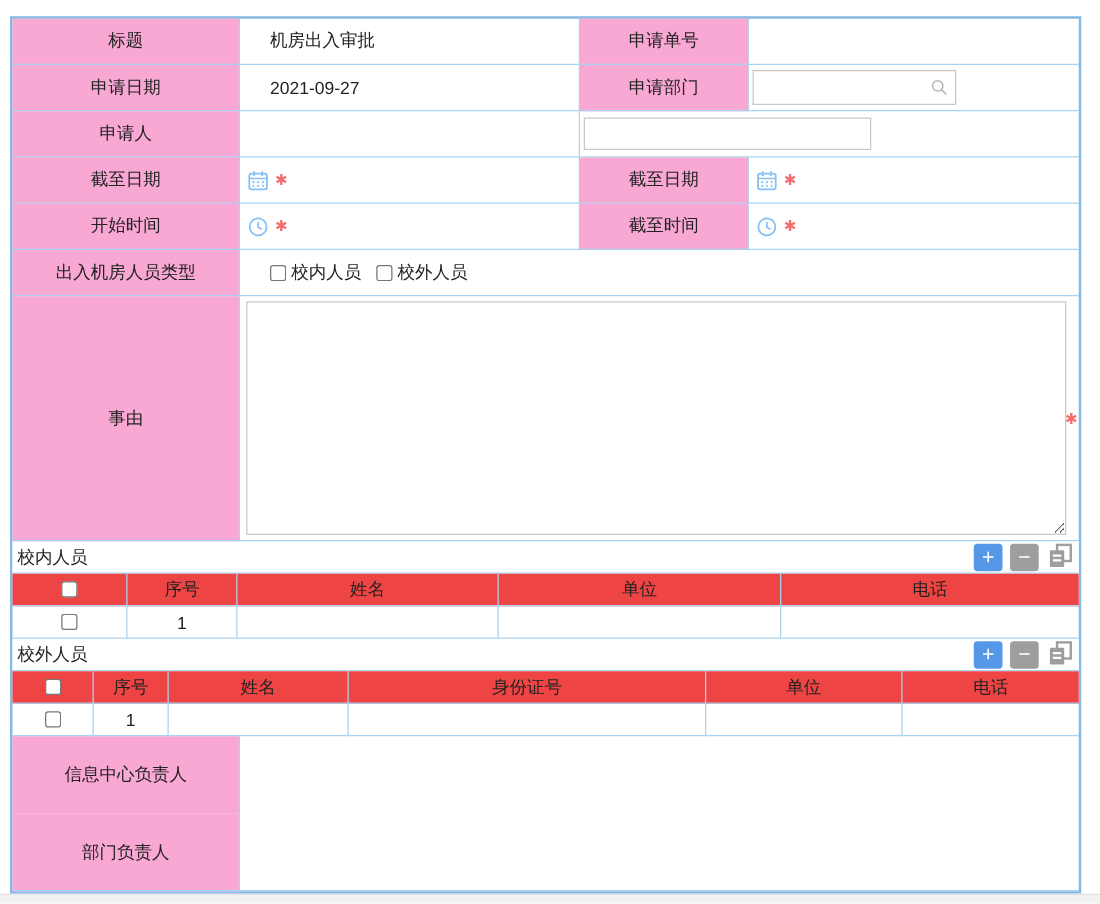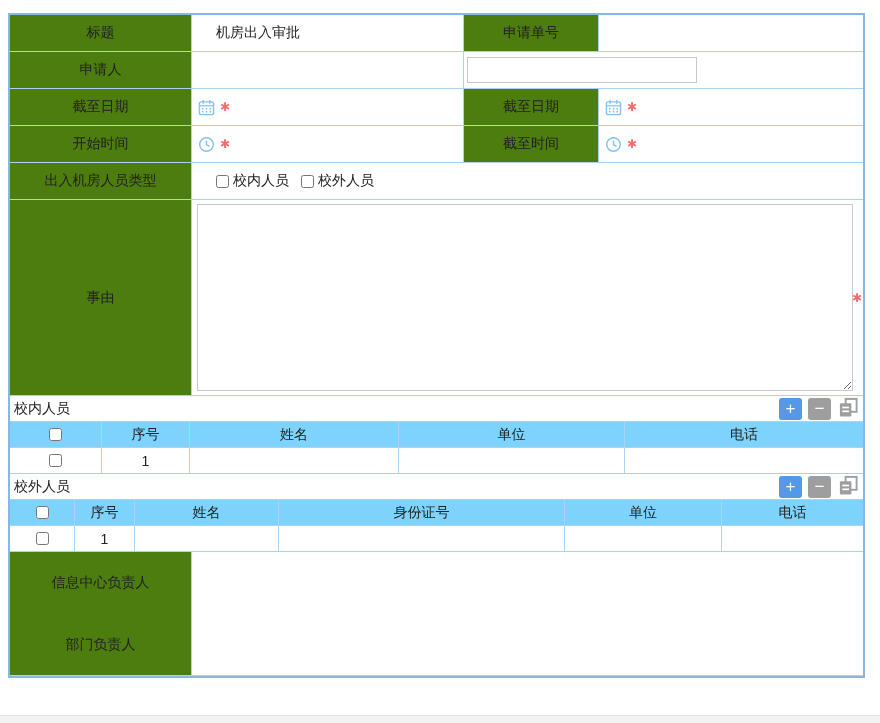--- a/index.html
+++ b/index.html
@@ -7,21 +7,21 @@
     font-family: "Liberation Sans", "DejaVu Sans", sans-serif; font-size: 14px; color: #222; }
   .page { position: relative; width: 880px; height: 723px; }
   .form-wrap { position: absolute; left: 8px; top: 13px; width: 857px;
     border: 2px solid #87b7e3; background: #fff; }
   .row { display: flex; }
   .h37 { height: 37px; }
   .h26 { height: 26px; }
   .cell { display: flex; align-items: center;
     border-right: 1px solid #a9d3f2; border-bottom: 1px solid #a9d3f2; overflow: hidden; }
   .cell.last { border-right: none; }
-  .label { background: #4d7c0f; justify-content: center; text-align: center; }
+  .label { background: #f9a8d4; justify-content: center; text-align: center; }
   .c-l1 { width: 182px; }
   .c-v1 { width: 272px; }
   .c-l2 { width: 135px; }
   .c-v2 { flex: 1; }
   .value-pad { padding-left: 24px; }
   .reason-row { height: 196px; }
   .reason-cell { position: relative; flex: 1; border-bottom: 1px solid #a9d3f2; }
   .reason-textarea { position: absolute; left: 5px; top: 4px; width: 656px; height: 187px;
     border: 1px solid #c8c8c8; resize: both; font-family: inherit; font-size: 14px; outline: none; }
   .req { color: #f56c6c; font-size: 12px; margin-left: 5px; }
@@ -40,21 +40,21 @@
     padding: 0 3px 0 4px; border-bottom: 1px solid #a9d3f2; background: #fff; }
   .section-title { font-size: 14px; color: #222; }
   .bar-btns { display: flex; align-items: center; gap: 6px; }
   .sq-btn { width: 23px; height: 22px; border: none; border-radius: 3px; color: #fff;
     font-size: 17px; line-height: 20px; text-align: center; cursor: pointer; padding: 0;
     font-family: inherit; }
   .btn-add { background: #5598e8; }
   .btn-minus { background: #9e9e9e; }
   .btn-copy { width: 23px; height: 22px; background: transparent; border: none; padding: 0;
     cursor: pointer; display: inline-flex; align-items: center; justify-content: center; }
-  .thead { background: #7dd3fc; }
+  .thead { background: #ef4444; }
   .tc { display: flex; align-items: center; justify-content: center;
     border-right: 1px solid #a9d3f2; border-bottom: 1px solid #a9d3f2; overflow: hidden; }
   .tc.last { border-right: none; }
   
   .in-chk { width: 92px; } .in-no { width: 88px; } .in-name { width: 209px; }
   .in-unit { width: 226px; } .in-phone { flex: 1; }
   
   .ex-chk { width: 65px; } .ex-no { width: 60px; } .ex-name { width: 144px; }
   .ex-id { width: 286px; text-align: center; } .ex-unit { width: 157px; } .ex-phone { flex: 1; }
   .h62 { height: 62px; }
@@ -68,20 +68,36 @@
 <div class="page">
   <div class="form-wrap">
 
     <div class="row h37">
       <div class="cell label c-l1">标题</div>
       <div class="cell c-v1 value-pad">机房出入审批</div>
       <div class="cell label c-l2">申请单号</div>
       <div class="cell c-v2 value-pad last"></div>
     </div>
 
+    <div class="row h37">
+      <div class="cell label c-l1">申请日期</div>
+      <div class="cell c-v1 value-pad">2021-09-27</div>
+      <div class="cell label c-l2">申请部门</div>
+      <div class="cell c-v2 last">
+        <span class="search-input-wrap">
+          <input class="search-input" type="text" value="" style="">
+          <span class="search-icon-btn">
+            <svg width="15" height="15" viewBox="0 0 16 16">
+              <circle cx="6.6" cy="6.6" r="4.4" fill="none" stroke="#b5b5b5" stroke-width="1.3"></circle>
+              <line x1="10" y1="10" x2="14" y2="14" stroke="#b5b5b5" stroke-width="1.3"></line>
+            </svg>
+          </span>
+        </span>
+      </div>
+    </div>
 
     <div class="row h37">
       <div class="cell label c-l1">申请人</div>
       <div class="cell c-v1 value-pad"></div>
       <div class="cell c-v2 last">
         <input class="phone-input" type="text" value="" style="">
       </div>
     </div>
 
     <div class="row h37">

